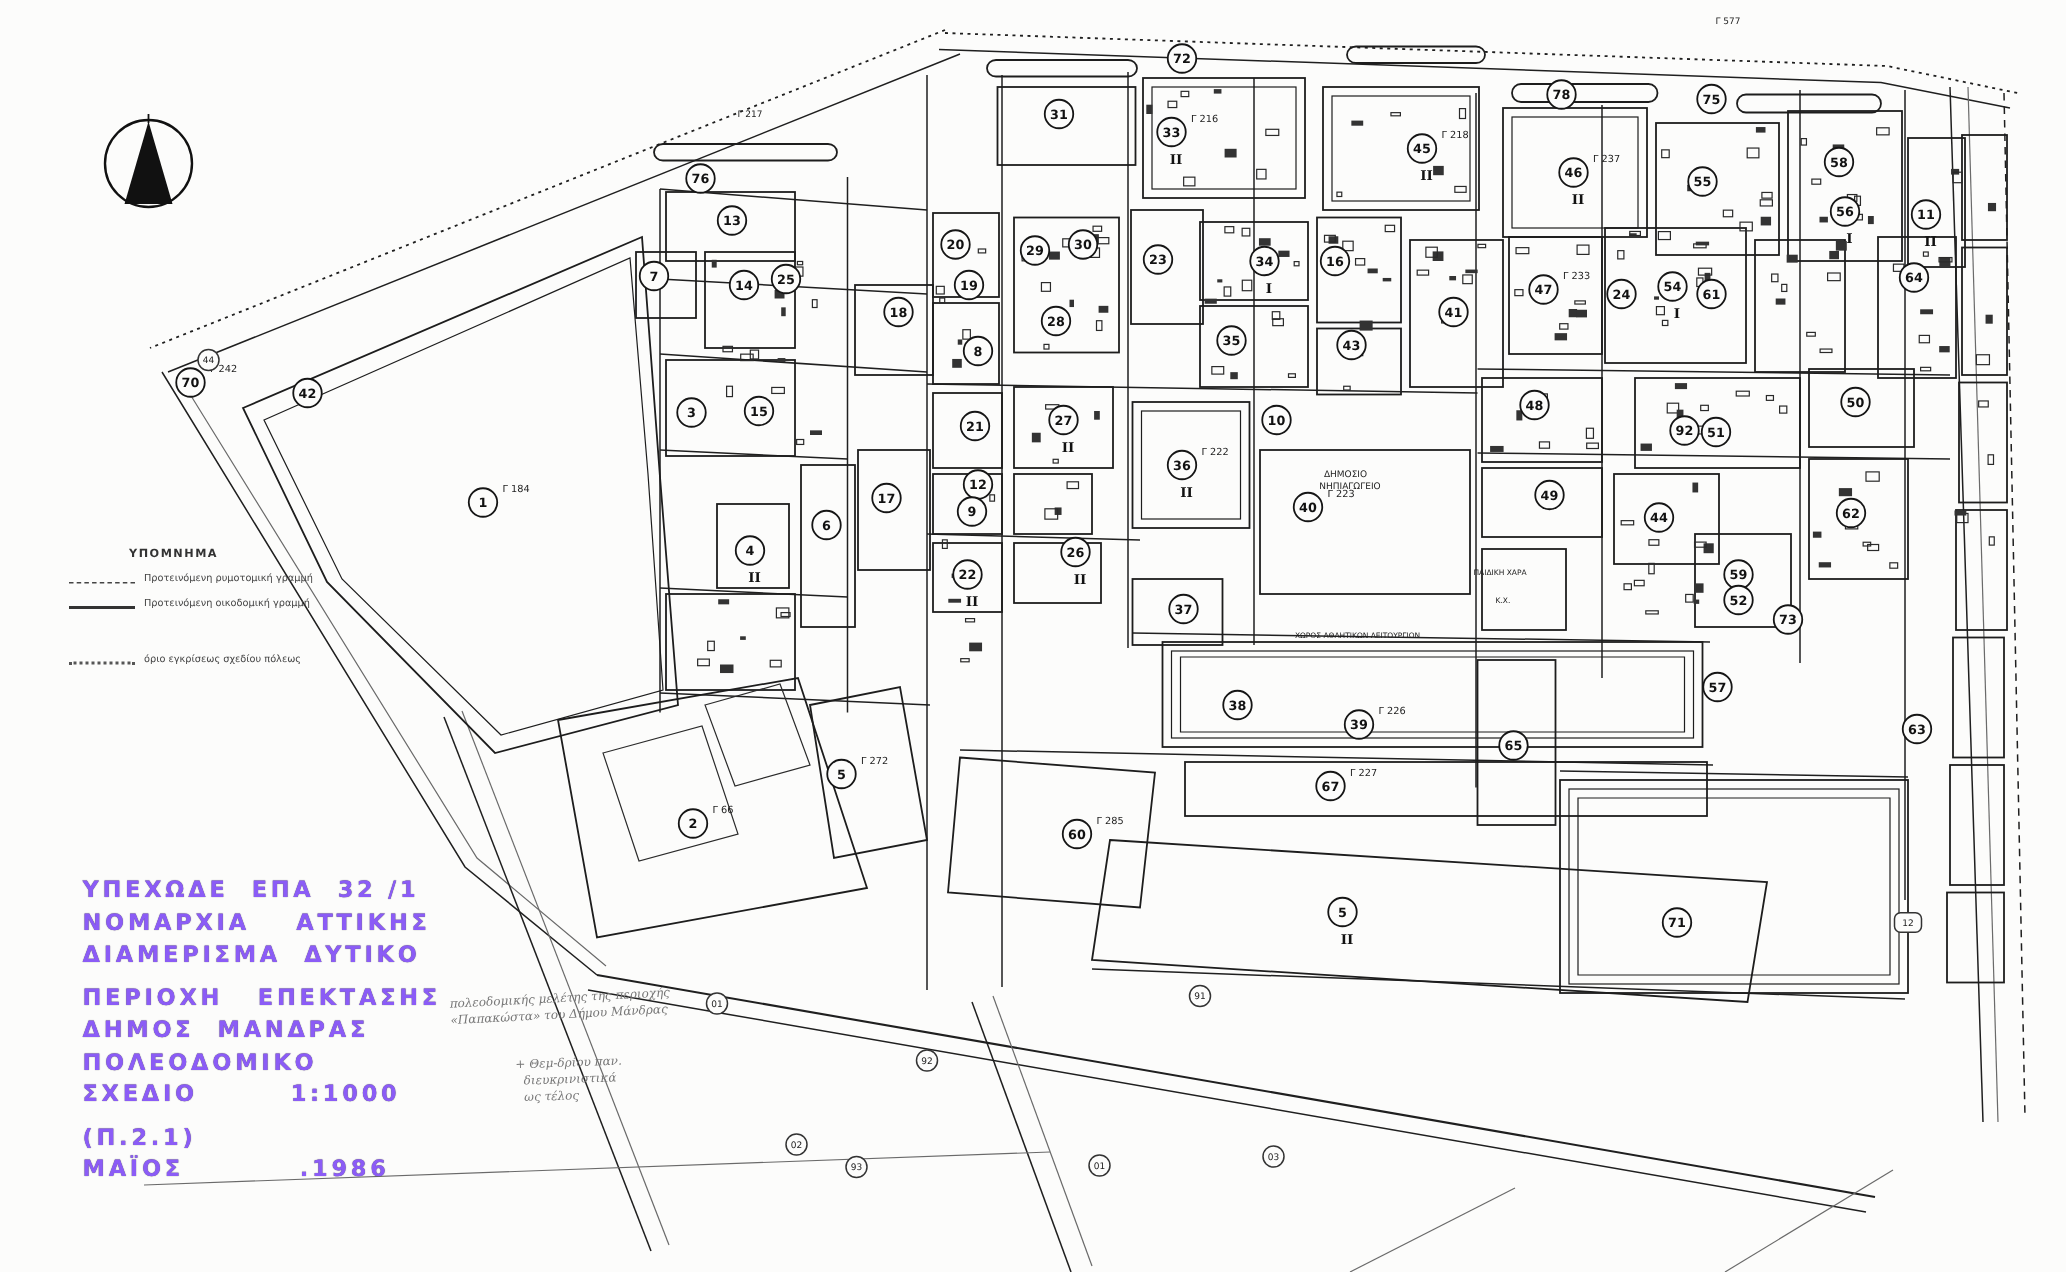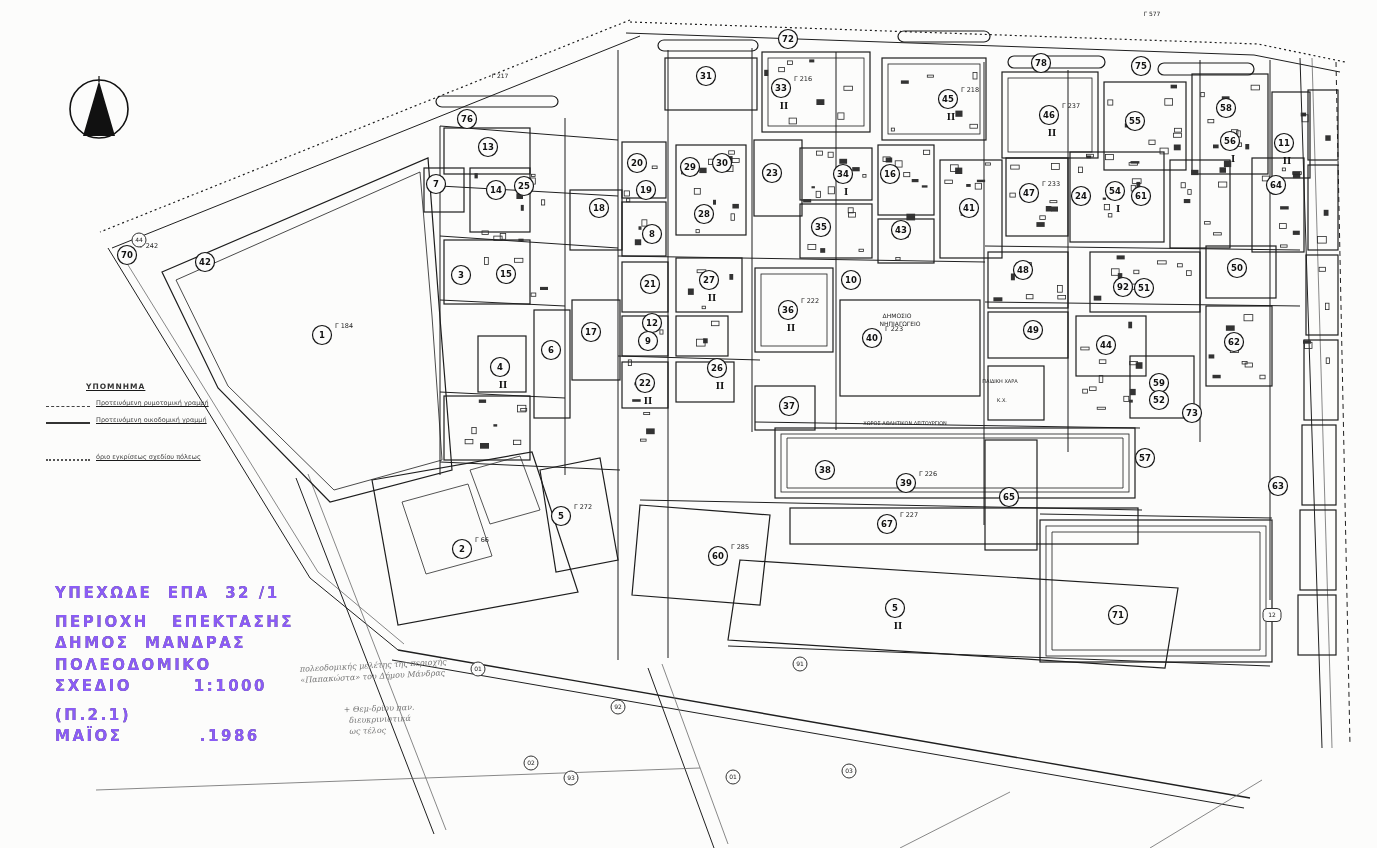--- a/index.html
+++ b/index.html
@@ -19,21 +19,21 @@
   .bc circle{fill:#fcfcfb;stroke:#151515;stroke-width:1.2;}
   .bc text{font:700 8.5px "DejaVu Sans",sans-serif;fill:#111;text-anchor:middle;}
   .bc .code{font:6.5px "DejaVu Sans",sans-serif;text-anchor:start;fill:#222;}
   .bc .rn{font:700 9px "DejaVu Serif",serif;fill:#111;}
   .cp circle{fill:#fcfcfb;stroke:#333;stroke-width:1;}
   .cp text{font:6px "DejaVu Sans",sans-serif;fill:#222;text-anchor:middle;}
   .lbl{fill:#222;text-anchor:middle;font-family:"DejaVu Sans",sans-serif;}
   
   #north-arrow{position:absolute;left:64px;top:72px;width:70px;height:70px;}
   
-  #legend{position:absolute;left:46px;top:382px;width:200px;text-decoration:underline;}
+  #legend{position:absolute;left:46px;top:364px;width:200px;}
   #legend .head{font:700 7.5px "DejaVu Sans",sans-serif;letter-spacing:1px;color:#333;margin:0 0 8px 40px;}
   .lg-item{display:flex;align-items:flex-end;margin-bottom:9px;}
   .lg-item .sample{width:44px;margin-right:6px;flex:none;}
   .lg-item .sample.thin-dash{border-top:1px dashed #444;}
   .lg-item .sample.thick{border-top:2px solid #333;}
   .lg-item .sample.dotted{border-top:2px dotted #555;}
   .lg-item .txt{font:6.5px "DejaVu Sans",sans-serif;color:#444;}
   .lg-gap{height:20px;}
   
   #title-block{position:absolute;left:55px;top:583px;width:268px;}
@@ -756,20 +756,22 @@
     </div>
     <div class="lg-gap"></div>
     <div class="lg-item">
       <span class="sample dotted"></span>
       <span class="txt">όριο εγκρίσεως σχεδίου πόλεως</span>
     </div>
   </div>
 
   <div id="title-block">
       <div class="tb-line">ΥΠΕΧΩΔΕ  ΕΠΑ  32 /1</div>
+      <div class="tb-line">ΝΟΜΑΡΧΙΑ    ΑΤΤΙΚΗΣ</div>
+      <div class="tb-line">ΔΙΑΜΕΡΙΣΜΑ  ΔΥΤΙΚΟ</div>
       <div class="tb-spacer"></div>
       <div class="tb-line">ΠΕΡΙΟΧΗ   ΕΠΕΚΤΑΣΗΣ</div>
       <div class="tb-line">ΔΗΜΟΣ  ΜΑΝΔΡΑΣ</div>
       <div class="tb-line">ΠΟΛΕΟΔΟΜΙΚΟ</div>
       <div class="tb-line">ΣΧΕΔΙΟ        1:1000</div>
       <div class="tb-spacer"></div>
       <div class="tb-line">(Π.2.1)</div>
       <div class="tb-line">ΜΑΪΟΣ          .1986</div>
     </div>
 

